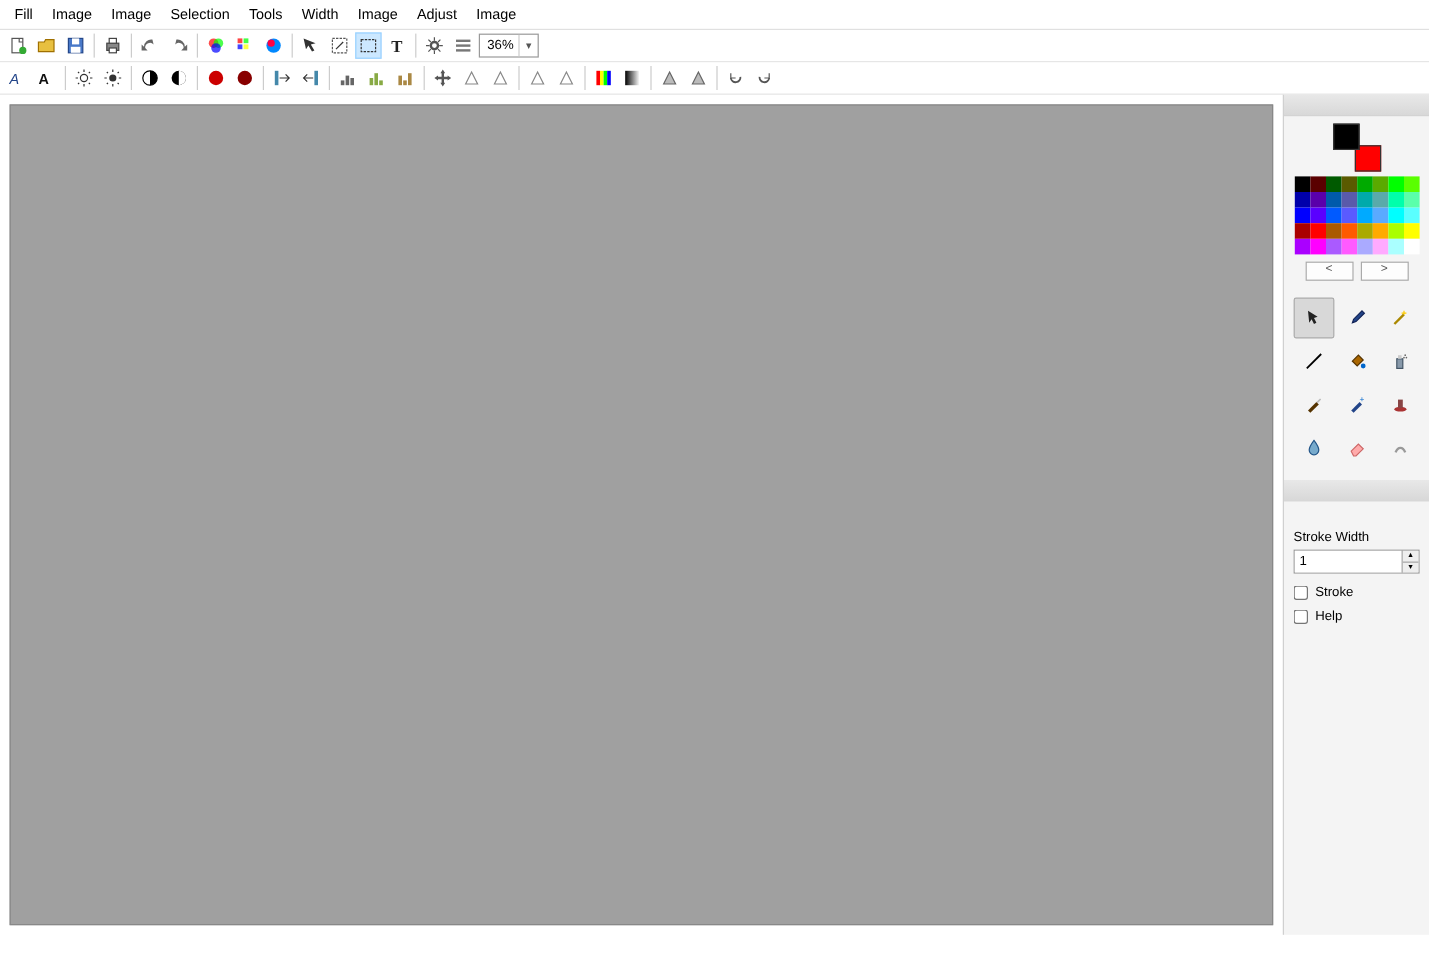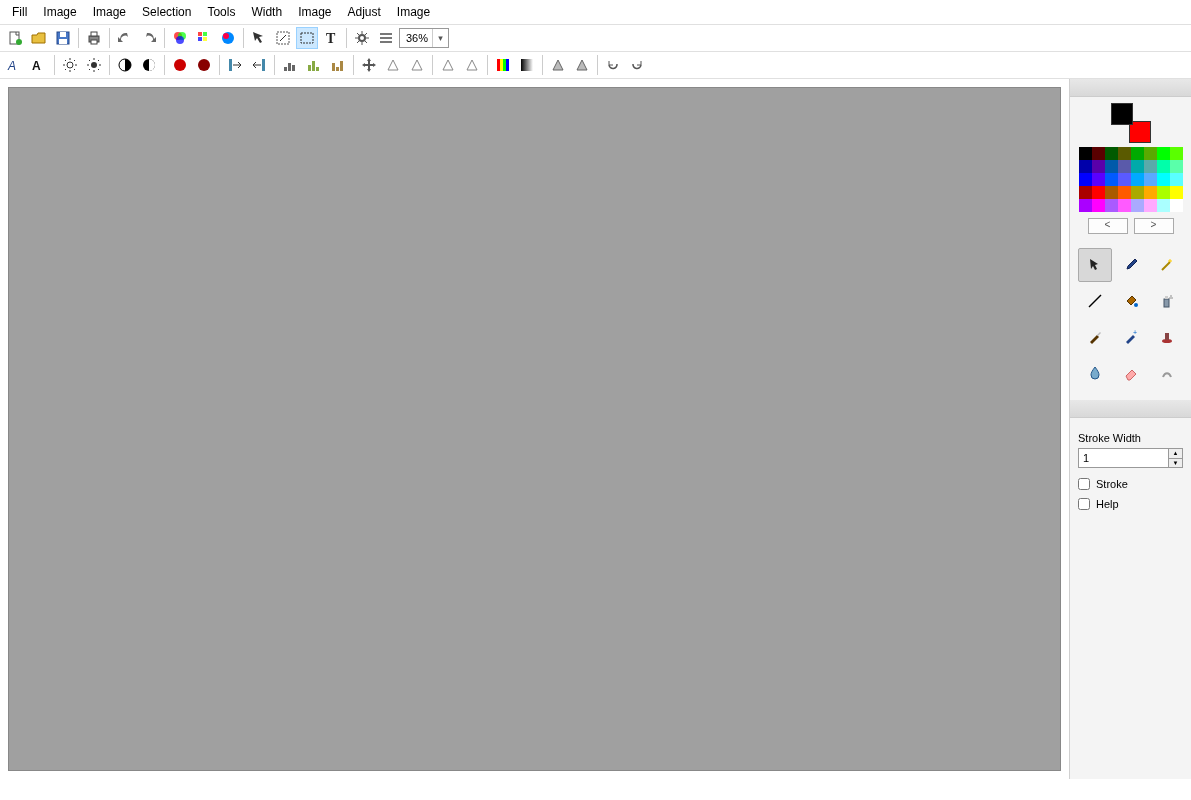--- a/index.html
+++ b/index.html
@@ -39,21 +39,21 @@
 
 .palette-nav { display: flex; gap: 6px; justify-content: center; margin-top: 6px; }
 .nav-btn { width: 40px; height: 16px; background: #fdfdfd; border: 1px solid #aaa; font-size: 10px; line-height: 12px; text-align: center; color: #555; }
 
 
 .tool-grid { display: grid; grid-template-columns: repeat(3, 34px); grid-auto-rows: 34px; gap: 2px; justify-content: center; padding: 10px 0; background: #f4f4f4; }
 .tool-cell { display: flex; align-items: center; justify-content: center; border: 1px solid transparent; border-radius: 2px; }
 .tool-cell.selected { background: #d8d8d8; border: 1px solid #aaa; }
 
 
-.options { padding: 14px 8px; background: #f4f4f4; }
+.options { padding: 24px 8px; background: #f4f4f4; }
 .opt-label { font-size: 11px; margin-bottom: 4px; display: block; }
 .spinner { display: flex; border: 1px solid #999; height: 20px; background: #fff; margin-bottom: 10px; }
 .spinner input { border: none; flex: 1; padding: 0 4px; font-size: 11px; width: 60px; outline: none; }
 .spinner-btns { width: 14px; display: flex; flex-direction: column; border-left: 1px solid #999; }
 .spinner-up, .spinner-down { flex: 1; font-size: 6px; line-height: 8px; text-align: center; background: #eee; }
 .spinner-up { border-bottom: 1px solid #999; }
 
 .check-row { display: flex; align-items: center; gap: 6px; margin-bottom: 8px; font-size: 11px; }
 .check-row input { width: 12px; height: 12px; }
 

